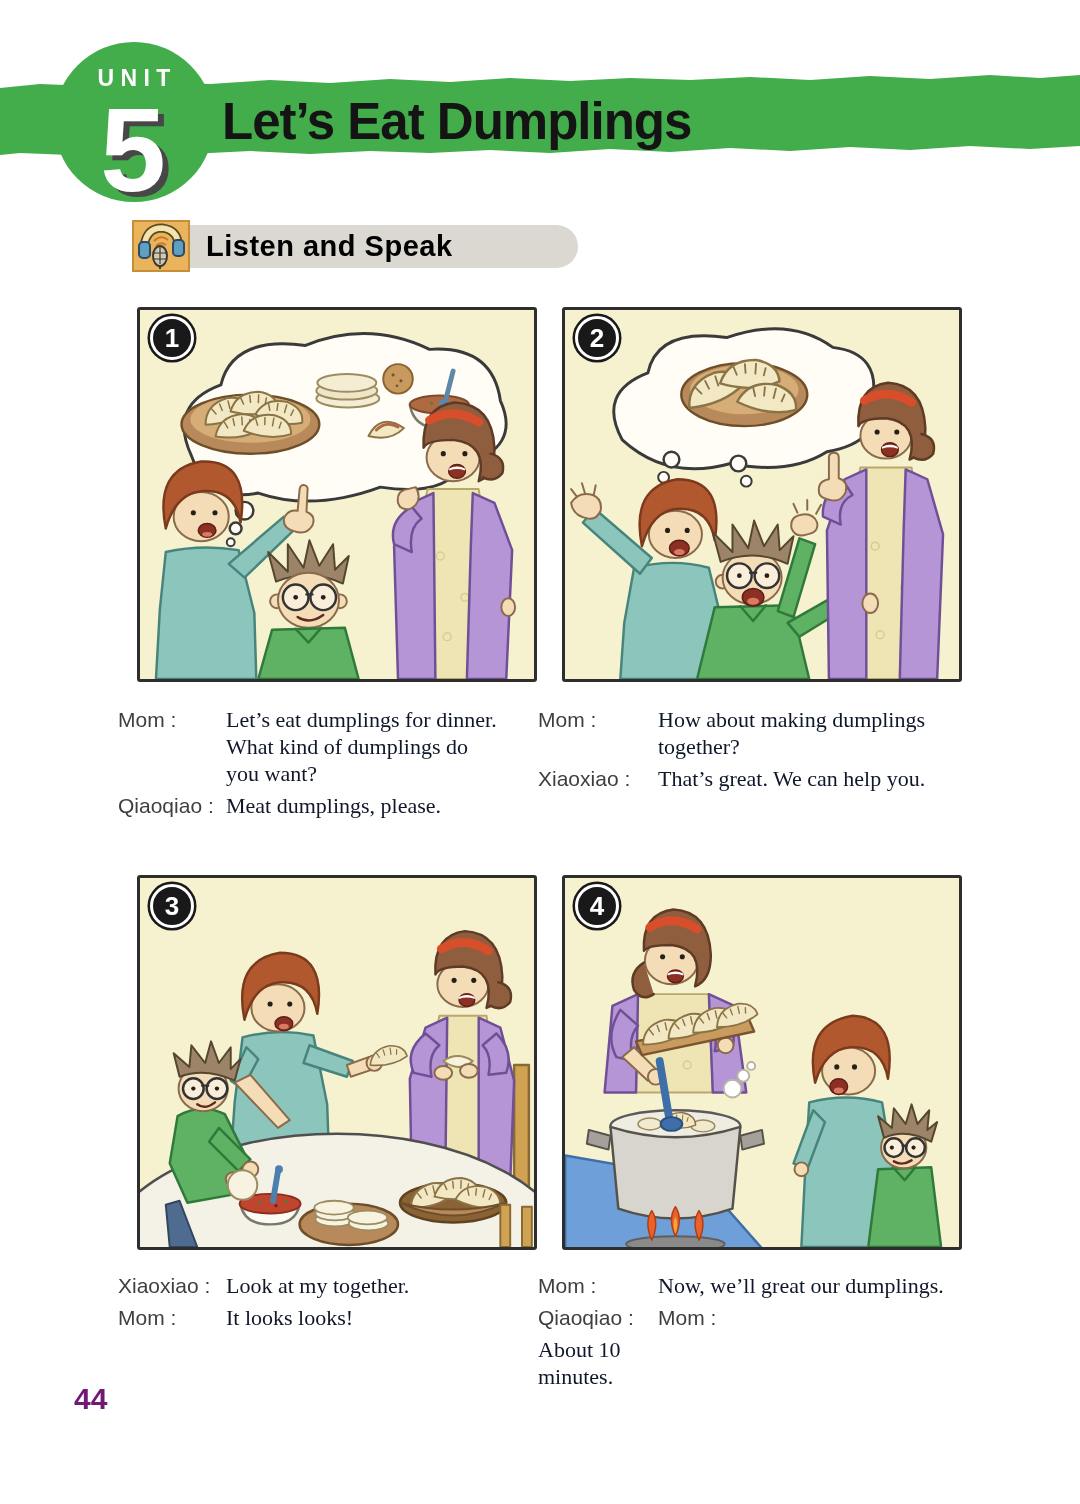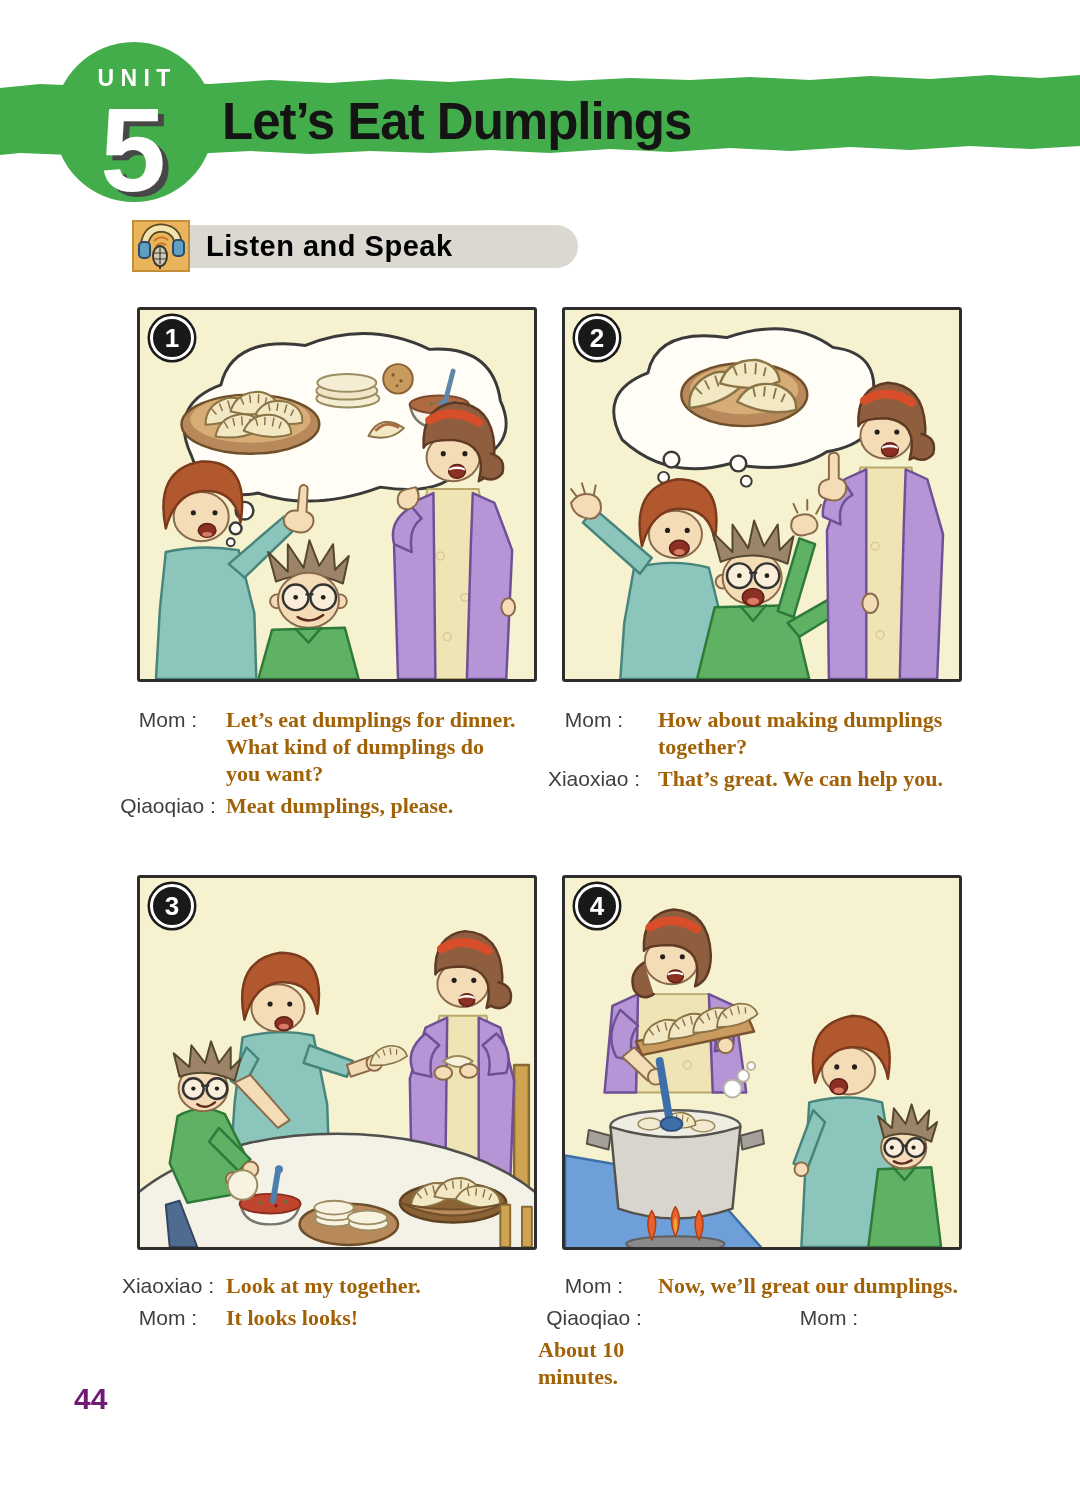--- a/index.html
+++ b/index.html
@@ -25,24 +25,24 @@
   #panel4{left:562px;top:875px;}
   .badge{position:absolute;left:10px;top:6px;width:38px;height:38px;border-radius:50%;
          background:#191919;border:3px solid #ffffff;box-shadow:0 0 0 2.5px #191919;
          color:#ffffff;font:bold 26px/38px "Liberation Sans",sans-serif;text-align:center;z-index:3;}
 
   .dialogue{position:absolute;display:grid;column-gap:8px;row-gap:5px;}
   #dlg1{left:118px;top:706px;width:462px;grid-template-columns:100px 1fr;}
   #dlg2{left:538px;top:706px;width:452px;grid-template-columns:112px 1fr;}
   #dlg3{left:118px;top:1272px;width:462px;grid-template-columns:100px 1fr;}
   #dlg4{left:538px;top:1272px;width:462px;grid-template-columns:112px 1fr;}
-  .dspeaker{text-align:center;font-size:21px;color:#3f3f3f;line-height:27px;
+  .dspeaker{text-align:left;font-size:21px;color:#3f3f3f;line-height:27px;
             font-family:"Liberation Sans",sans-serif;}
-  .dtext{font-family:"Liberation Serif",serif;font-weight:bold;font-size:22px;
-         color:#a16207;line-height:27px;white-space:pre-line;}
+  .dtext{font-family:"Liberation Serif",serif;font-weight:normal;font-size:22px;
+         color:#0f172a;line-height:27px;white-space:pre-line;}
 
   .page-num{position:absolute;left:74px;top:1382px;font:bold 30px "Liberation Sans",sans-serif;color:#701a75;}
 </style>
 </head>
 <body>
 
 <div class="page">
 
   <svg width="0" height="0" style="position:absolute">
     <defs>

